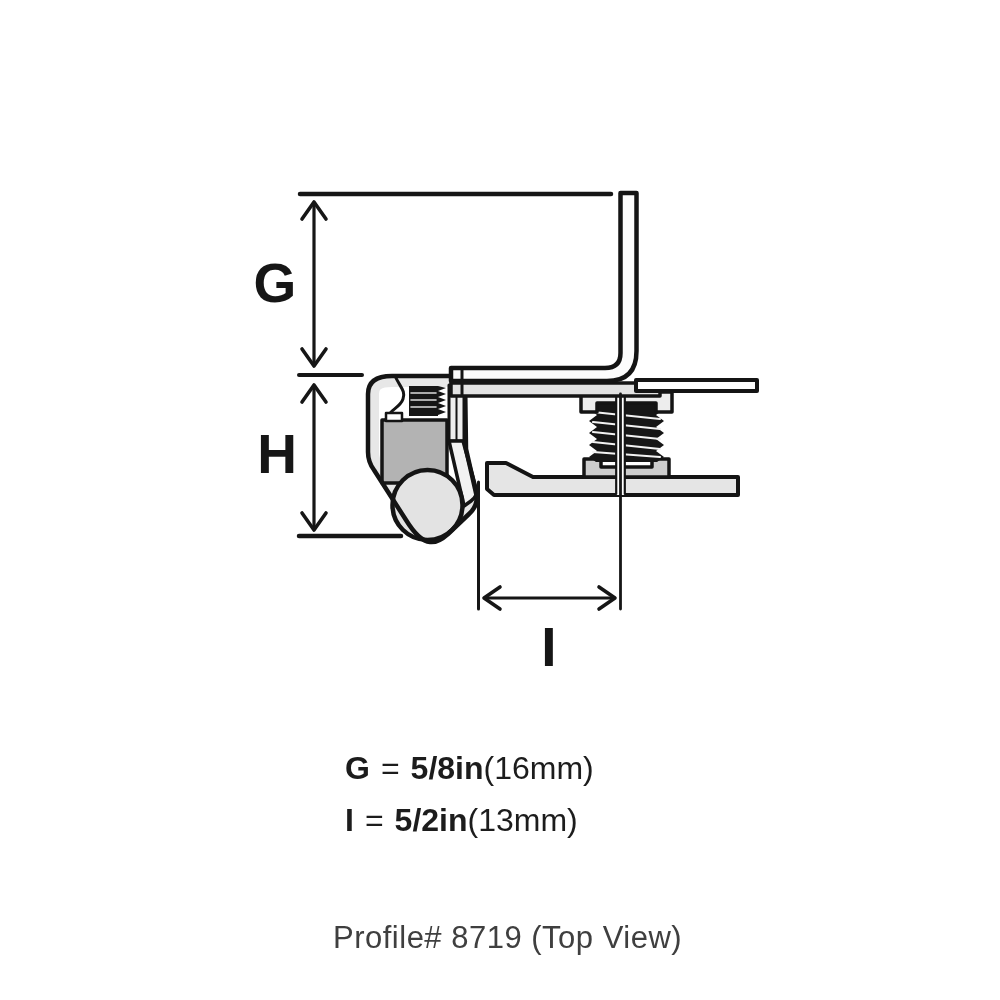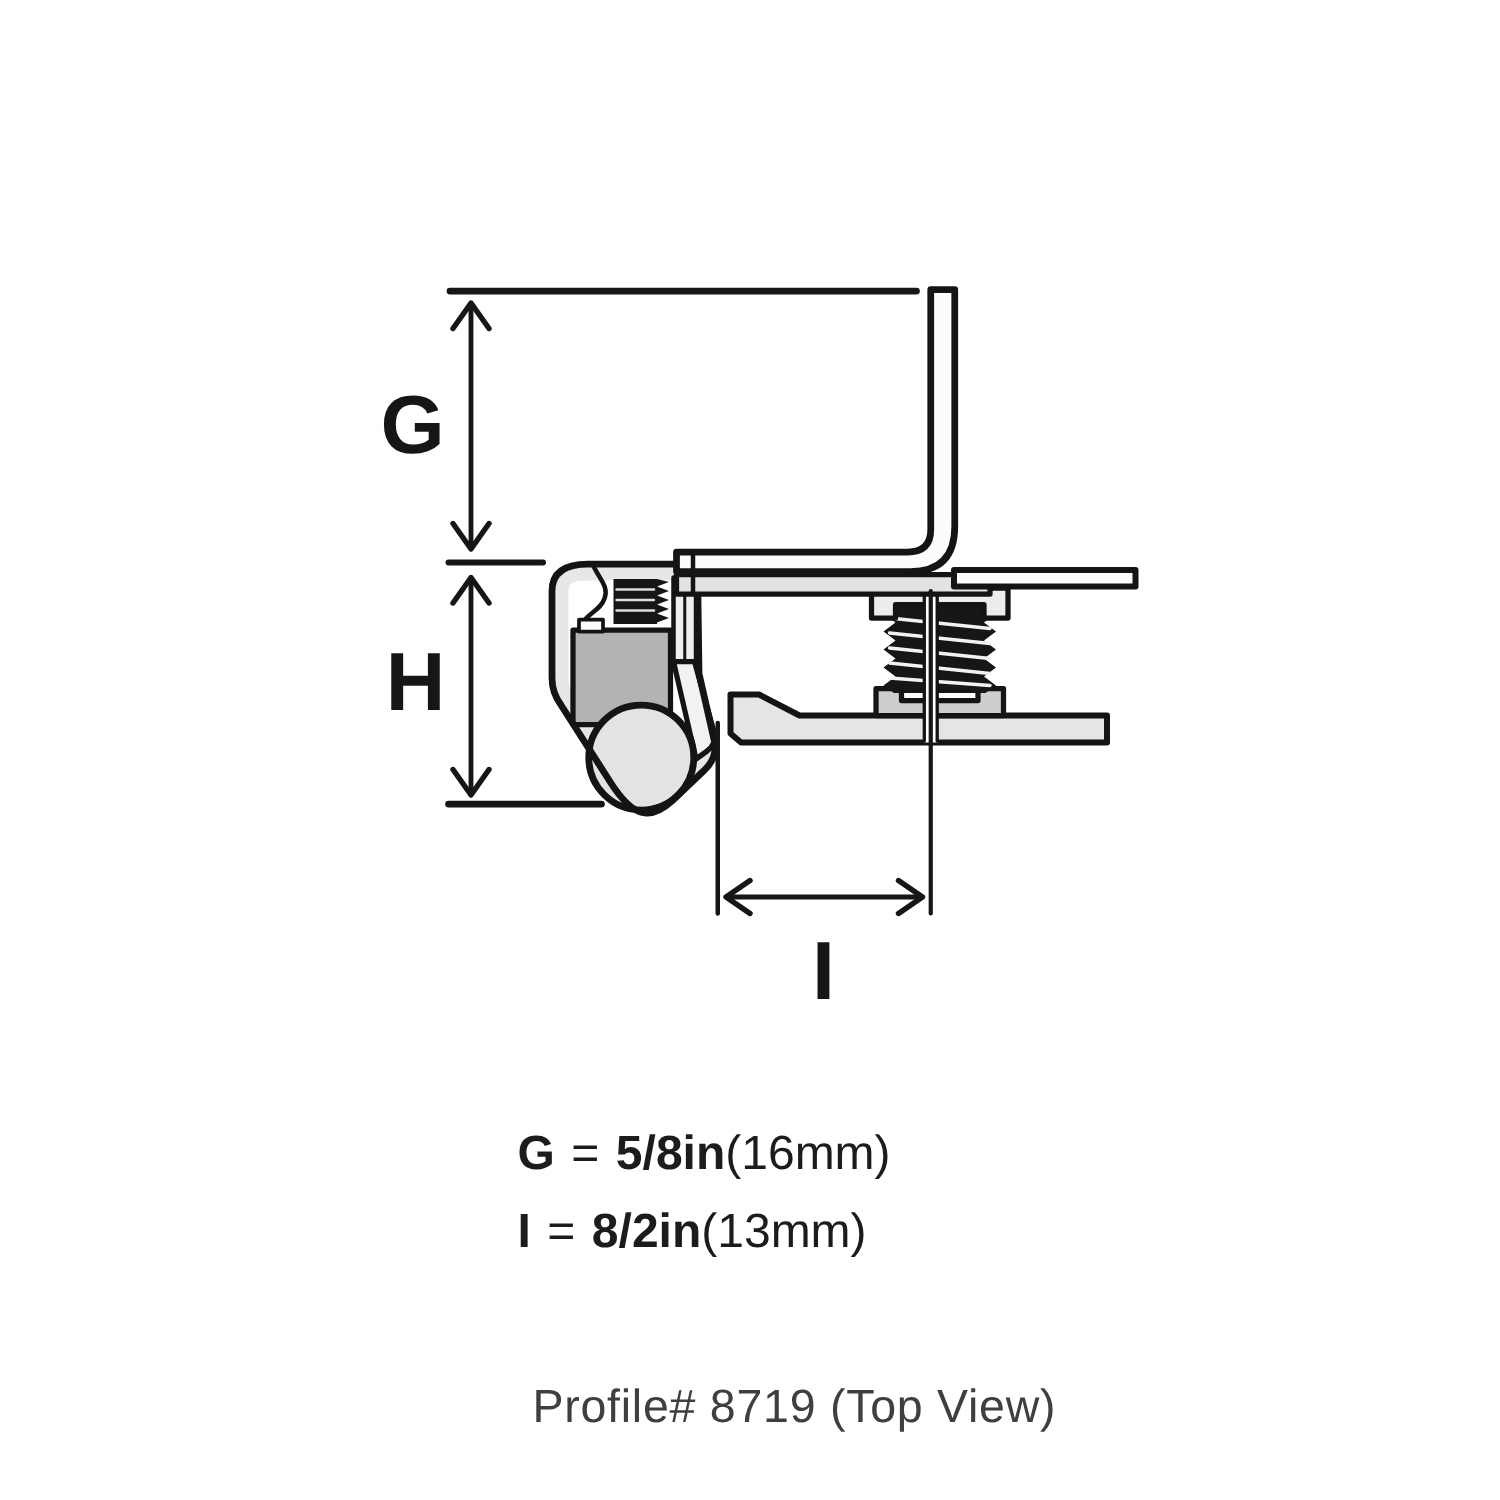--- a/index.html
+++ b/index.html
@@ -30,21 +30,21 @@
     color: #1c1c1c;
     font-size: 32px;
     line-height: 52px;
     white-space: nowrap;
   }
   .spec-row .bold { font-weight: bold; }
   .spec-row .eq   { font-weight: 400; margin: 0 11px; }
   .spec-row .reg  { font-weight: 400; }
   .caption {
     position: absolute;
-    left: 355px;
+    left: 333px;
     top: 920px;
     color: #3f3f3f;
     font-size: 31px;
     font-weight: 400;
     letter-spacing: 0.5px;
     white-space: nowrap;
   }
 </style>
 </head>
 <body>
@@ -133,18 +133,18 @@
         <line x1="486" y1="598" x2="613" y2="598" stroke-width="3.2"></line>
         <polyline points="500,587 484,598 500,609" stroke-width="3.6"></polyline>
         <polyline points="599,587 615,598 599,609" stroke-width="3.6"></polyline>
         <text class="dim-label" x="549" y="666" stroke="none">I</text>
       </g>
     </g>
   </svg>
 
   <div class="specs">
     <div class="spec-row"><span class="bold">G</span><span class="eq">=</span><span class="bold">5/8in</span><span class="reg">(16mm)</span></div>
-    <div class="spec-row"><span class="bold">I</span><span class="eq">=</span><span class="bold">8/2in</span><span class="reg">(13mm)</span></div>
+    <div class="spec-row"><span class="bold">I</span><span class="eq">=</span><span class="bold">5/2in</span><span class="reg">(13mm)</span></div>
   </div>
 
   <div class="caption">Profile# 8719 (Top View)</div>
 
 </div>
 
 </body></html>

